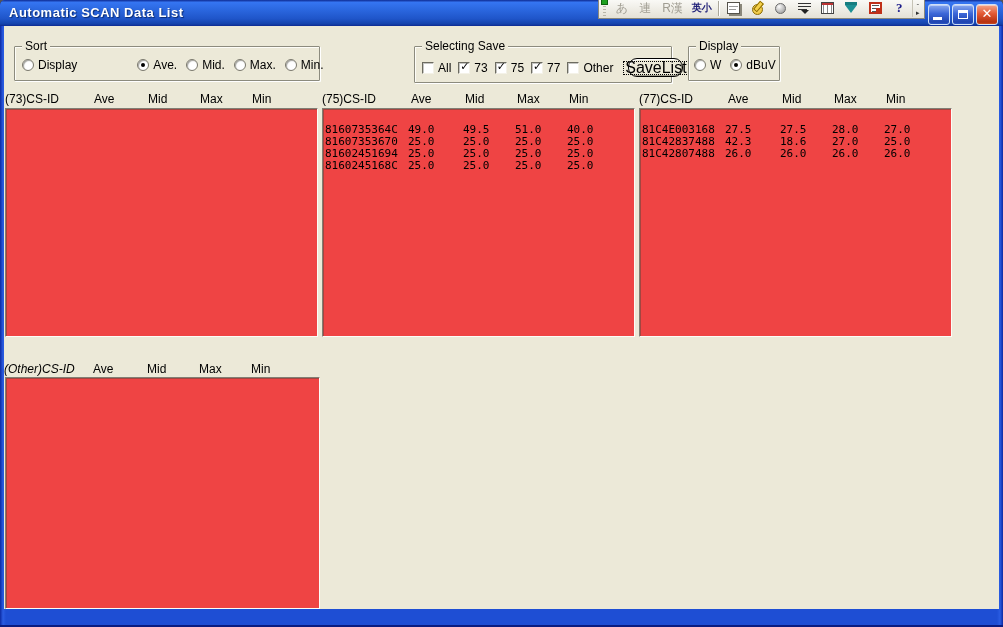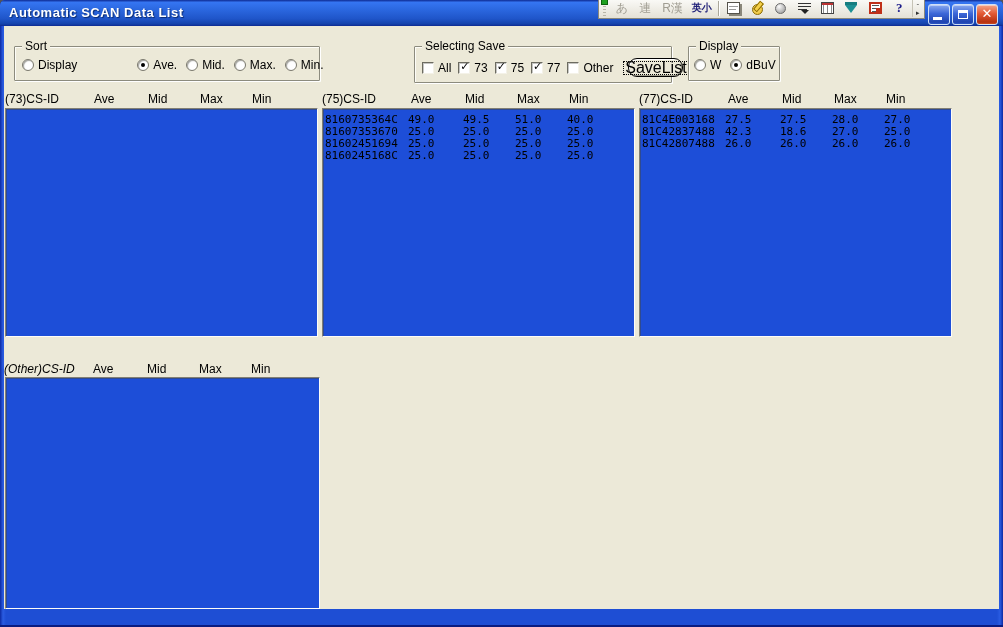--- a/index.html
+++ b/index.html
@@ -88,24 +88,24 @@
   .btn{
     margin-left:8px;width:55px;height:19px;border:1px solid #000;border-radius:9px;
     background:#ece9d8;box-shadow:inset 1px 1px 0 #fff,inset -1px -1px 0 #9a9889;
     font-size:16px;display:flex;align-items:center;justify-content:center;cursor:default;
   }
   .btn .btn-label{outline:1px dotted #000;line-height:12px;padding:0 1px;}
   
   .list-head{position:absolute;height:15px;width:313px;font-size:12px;color:#000;}
   .list-head span{position:absolute;top:0;white-space:nowrap;}
   .listbox{
-    position:absolute;background:#1d4ed8;overflow:hidden;
+    position:absolute;background:#ef4444;overflow:hidden;
     border:1px solid;border-color:#817f74 #fdfcf7 #fdfcf7 #817f74;
     box-shadow:inset 1px 1px 0 rgba(70,70,60,.45);
-    padding-top:5px;
+    padding-top:15px;
   }
   .lrow{position:relative;height:12px;font-family:"DejaVu Sans Mono","Liberation Mono",monospace;font-size:11px;line-height:12px;color:#000;}
   .lrow span{position:absolute;top:0;white-space:pre;}
 </style>
 </head>
 <body>
 
 <div class="window">
 
   <div class="titlebar">

